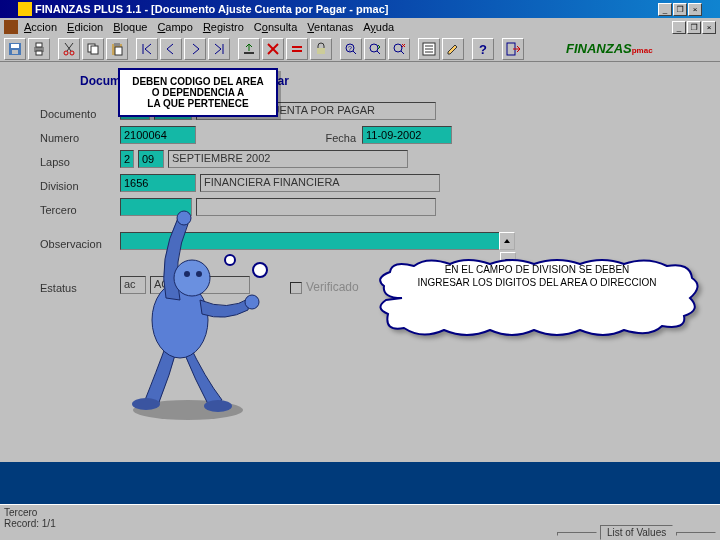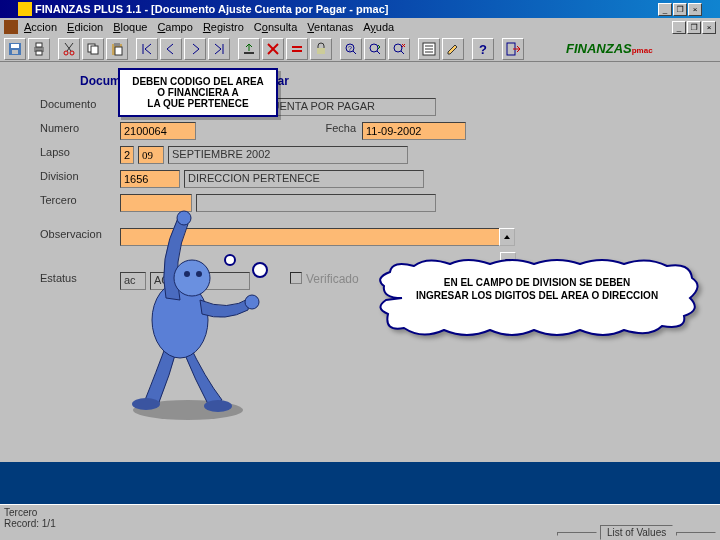--- a/index.html
+++ b/index.html
@@ -13,31 +13,31 @@
 .menubar .mi { margin-right: 10px; cursor: pointer; }
 .menubar .mi u { text-decoration: underline; }
 .toolbar { background: #c0c0c0; height: 26px; display: flex; align-items: center; padding: 2px 4px; gap: 2px; border-bottom: 1px solid #808080; }
 .tb { width: 22px; height: 22px; background: #c0c0c0; border: 1px solid #fff; border-right-color: #808080; border-bottom-color: #808080; display: flex; align-items: center; justify-content: center; font-size: 10px; cursor: pointer; }
 .tb svg { width: 16px; height: 16px; }
 .tb.sep { width: 4px; border: none; background: transparent; cursor: default; }
 .brand { margin-left: 40px; font-style: italic; font-weight: bold; color: #006400; font-size: 13px; }
 .brand .sub { color: #c00; font-size: 8px; font-style: normal; }
 .workspace { background: #c0c0c0; padding: 12px 40px; height: 400px; position: relative; }
 .formtitle { color: #000080; font-weight: bold; font-size: 12px; margin-bottom: 10px; margin-left: 40px; }
-.row { display: flex; align-items: flex-start; height: 22px; margin-bottom: 2px; }
+.row { display: flex; align-items: flex-end; height: 22px; margin-bottom: 2px; }
 .lbl { width: 80px; font-size: 11px; color: #333; }
-.inp { background: #fdba74; border: 1px solid #808080; border-top-color: #404040; border-left-color: #404040; height: 18px; font-size: 11px; padding: 1px 3px; color: #000; }
+.inp { background: #14b8a6; border: 1px solid #808080; border-top-color: #404040; border-left-color: #404040; height: 18px; font-size: 11px; padding: 1px 3px; color: #000; }
 .disp { background: #c0c0c0; border: 1px solid #808080; border-top-color: #404040; border-left-color: #404040; height: 18px; font-size: 11px; padding: 1px 3px; color: #333; }
 .chk { width: 12px; height: 12px; border: 1px inset #808080; background: #c0c0c0; display: inline-block; vertical-align: middle; margin-right: 4px; }
 .statusbar { position: absolute; bottom: 0; left: 0; right: 0; background: #c0c0c0; border-top: 1px solid #fff; height: 36px; display: flex; font-size: 10px; color: #333; padding: 2px 4px; }
 .statusbar .cell { border: 1px inset #c0c0c0; padding: 1px 6px; margin-right: 0; }
 .tooltip { position: absolute; background: #fff; border: 2px solid #000080; padding: 6px 8px; font-size: 10px; font-weight: bold; text-align: center; z-index: 20; box-shadow: 3px 3px 0 rgba(0,0,0,0.25); }
 .cloud { position: absolute; z-index: 20; }
 .cloud svg { filter: drop-shadow(3px 3px 2px rgba(0,0,0,0.3)); }
-.cloud .ctext { position: absolute; top: 18px; left: 20px; right: 20px; font-size: 10px; font-weight: bold; text-align: center; line-height: 1.3; }
+.cloud .ctext { position: absolute; top: 5px; left: 20px; right: 20px; font-size: 10px; font-weight: normal; text-align: center; line-height: 1.3; }
 .mascot { position: absolute; z-index: 15; }
 </style>
 </head>
 <body>
 
 <div class="titlebar">
   <span class="icon"></span>
   <span class="title">FINANZAS PLUS 1.1 - [Documento Ajuste Cuenta por Pagar - pmac]</span>
   <div class="winbtns">
     <div class="winbtn">_</div>
@@ -210,37 +210,37 @@
     <input class="inp" style="width: 38px;" value="AJCP">
     <span style="width:4px"></span>
     <span class="disp" style="width:240px">AJUSTE DE CUENTA POR PAGAR</span>
   </div>
 
   <div class="row">
     <span class="lbl">Numero</span>
     <input class="inp" style="width: 76px;" value="2100064">
     <span style="width:110px"></span>
     <span class="lbl" style="width:50px;text-align:right;margin-right:6px">Fecha</span>
-    <input class="inp" style="width: 104px;" value="11-09-2002">
+    <input class="inp" style="width: 90px;" value="11-09-2002">
   </div>
 
   <div class="row">
     <span class="lbl">Lapso</span>
     <input class="inp" style="width: 14px;" value="2002">
     <span style="width:4px"></span>
-    <input class="inp" style="width: 26px; font-family: Liberation Serif, serif;" value="09">
+    <input class="inp" style="width: 26px;" value="09">
     <span style="width:4px"></span>
     <span class="disp" style="width:240px">SEPTIEMBRE 2002</span>
   </div>
 
   <div class="row">
     <span class="lbl">Division</span>
-    <input class="inp" style="width: 60px;" value="1656">
-    <span style="width:4px"></span>
-    <span class="disp" style="width:240px">DIRECCION PERTENECE</span>
+    <input class="inp" style="width: 76px;" value="1656">
+    <span style="width:4px"></span>
+    <span class="disp" style="width:240px">FINANCIERA FINANCIERA</span>
   </div>
 
   <div class="row">
     <span class="lbl">Tercero</span>
     <input class="inp" style="width: 72px;">
     <span style="width:4px"></span>
     <span class="disp" style="width:240px"></span>
   </div>
 
   <div style="height:10px"></div>
@@ -270,21 +270,21 @@
     <span style="width:4px"></span>
     <span class="disp" style="width:100px">ACTIVO</span>
     <span style="width:40px"></span>
     <span class="chk"></span>
     <span style="font-size:12px;color:#888">Verificado</span>
   </div>
 </div>
 
 <div class="tooltip" style="top:68px;left:118px;width:160px">
   <div>DEBEN CODIGO DEL AREA</div>
-  <div>O FINANCIERA A</div>
+  <div>O DEPENDENCIA A</div>
   <div>LA QUE PERTENECE</div>
 </div>
 
 <div class="cloud" style="top:258px;left:372px;width:330px;height:90px">
   <svg width="330" height="90" viewBox="0 0 330 90">
     <path d="M30 40 Q10 40 12 28 Q2 20 18 14 Q20 2 42 8 Q55 -2 78 6 Q95 -2 118 6 Q140 -2 162 6 Q185 -2 208 6 Q230 -2 252 6 Q275 -2 295 8 Q318 4 320 20 Q332 28 318 40 Q330 52 312 58 Q315 72 290 68 Q278 80 252 72 Q232 82 208 72 Q185 82 162 72 Q140 82 118 72 Q95 82 72 72 Q50 82 32 70 Q12 74 16 56 Q2 50 14 42 Z" fill="#fff" stroke="#000080" stroke-width="2"></path>
   </svg>
   <div class="ctext">
     <div>EN EL CAMPO DE DIVISION SE DEBEN</div>
     <div>INGRESAR LOS DIGITOS DEL AREA O DIRECCION</div>

